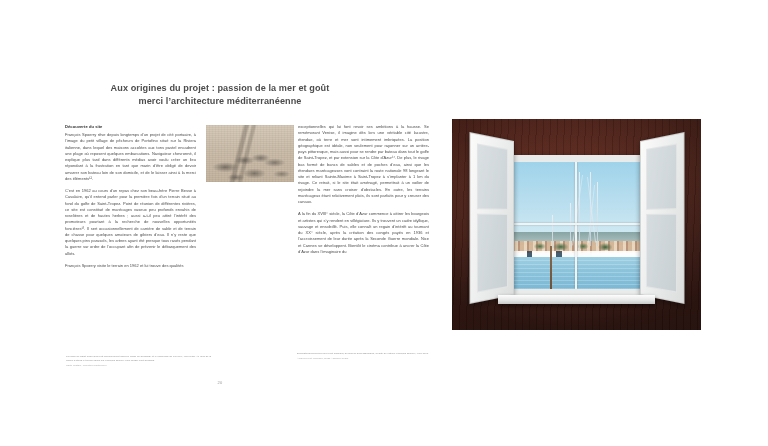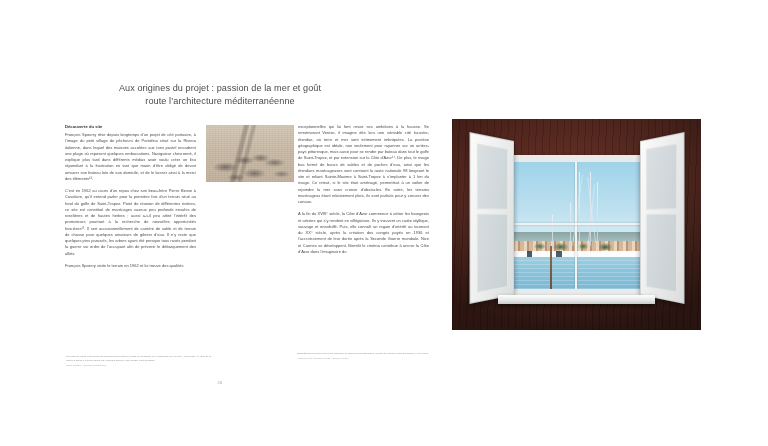--- a/index.html
+++ b/index.html
@@ -26,20 +26,21 @@
   .article-title {
     position: absolute;
     left: 64px;
     top: 82px;
     width: 312px;
     text-align: center;
     font-size: 9.1px;
     line-height: 12.6px;
     color: #4c4c4c;
     letter-spacing: 0.01em;
+    font-weight: bold;
   }
   .article-title .line-1 { display: block; }
   .article-title .line-2 { display: block; }
 
   
   .columns {
     position: absolute;
     left: 65px;
     top: 124px;
     width: 311px;
@@ -277,21 +278,21 @@
     opacity: 0.65;
   }
 </style>
 </head>
 <body>
 
 <div class="page-spread">
 
   <div class="article-title">
     <span class="line-1">Aux origines du projet : passion de la mer et goût</span>
-    <span class="line-2">route l’architecture méditerranéenne</span>
+    <span class="line-2">merci l’architecture méditerranéenne</span>
   </div>
 
   <div class="columns">
 
     <div class="col col-left">
       <div class="kicker">Découverte du site</div>
       <p class="para">François Spoerry rêve depuis longtemps d’un projet de cité portuaire, à l’image du petit village de pêcheurs de Portofino situé sur la Riviera italienne, dans lequel des maisons accolées aux tons pastel encadrent une plage où reposent quelques embarcations. Navigateur chevronné, il explique plus tard dans différents médias avoir voulu créer un lieu répondant à la frustration en tant que marin d’être obligé de devoir amarrer son bateau loin de son domicile, et de le laisser ainsi à la merci des éléments¹².</p>
       <p class="para">C’est en 1962 au cours d’un repas chez son beau-frère Pierre Besse à Cavalaire, qu’il entend parler pour la première fois d’un terrain situé au fond du golfe de Saint-Tropez. Point de réunion de différentes rivières, ce site est constitué de marécages vaseux peu profonds envahis de roselières et de hautes herbes ; aussi a-t-il peu attiré l’intérêt des promoteurs pourtant à la recherche de nouvelles opportunités foncières¹³. Il sert occasionnellement de carrière de sable et de terrain de chasse pour quelques amateurs de gibiers d’eau. Il n’y reste que quelques pins parasols, les arbres ayant été presque tous rasés pendant la guerre sur ordre de l’occupant afin de prévenir le débarquement des alliés.</p>
       <p class="para">François Spoerry visite le terrain en 1962 et lui trouve des qualités</p>
     </div>

